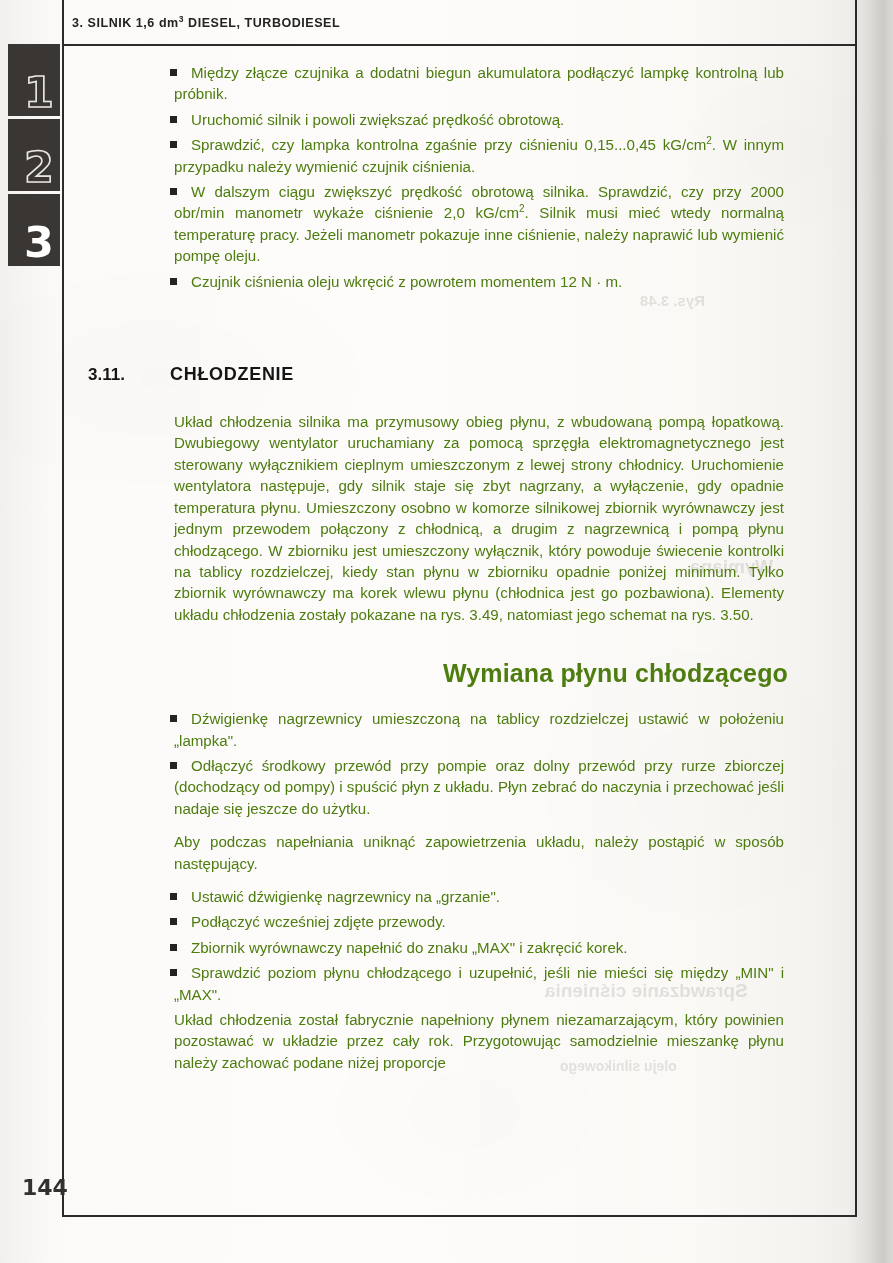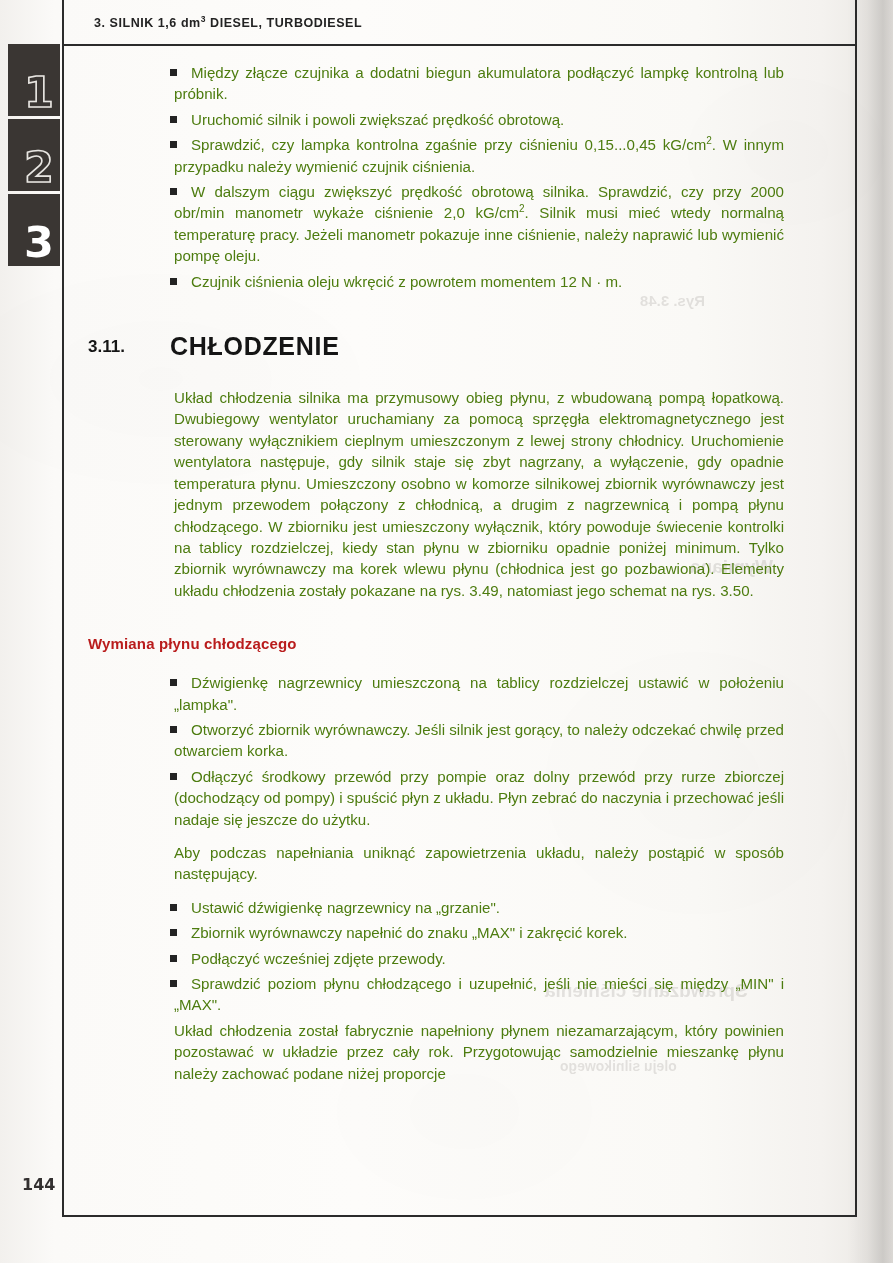--- a/index.html
+++ b/index.html
@@ -74,21 +74,21 @@
   .thumb-tab.hollow .num {
     color: #3a3633;
     -webkit-text-stroke: 1.6px #e8e6e2;
     text-shadow: 0 0 1px rgba(232,230,226,.8);
   }
   .thumb-tab.solid .num { color: #ffffff; }
 
   
   #running-head {
     position: absolute;
-    left: 94px;
+    left: 72px;
     top: 16px;
     font-size: 12.5px;
     font-weight: bold;
     letter-spacing: .55px;
     color: #232323;
   }
   #running-head sup { font-size: 8.5px; vertical-align: super; }
 
   
   #content {
@@ -125,51 +125,53 @@
   }
   .plain-para { padding-left: 82px; }
 
   .gap-sm { height: 4px; }
 
   sup { font-size: 10px; vertical-align: super; line-height: 0; }
 
   
   .section-head {
     display: flex;
-    align-items: center;
+    align-items: flex-end;
     margin: 40px 0 26px 0;
   }
   .section-head .sec-no {
     width: 82px;
     font-size: 17px;
     font-weight: bold;
     color: #151515;
   }
   .section-head .sec-title {
-    font-size: 25px;
+    font-size: 18px;
     font-weight: bold;
     letter-spacing: .7px;
     color: #151515;
+    margin-top: 32px;
   }
 
   
   .sub-head {
-    font-size: 15px;
-    font-weight: bold;
-    color: #b91c1c;
+    font-size: 25px;
+    font-weight: bold;
+    color: #4d7c0f;
     margin: 34px 0 20px 0;
     letter-spacing: .15px;
+    text-align: right;
   }
 
   
   #folio {
     position: absolute;
     left: 22px;
     top: 1175px;
-    font-size: 16px;
+    font-size: 22px;
     font-weight: bold;
     color: #333030;
     font-family: "DejaVu Sans", sans-serif;
   }
 
   
   .ghost {
     position: absolute;
     color: rgba(60,55,50,.13);
     font-weight: bold;
@@ -253,47 +255,46 @@
 
   <h2 class="sub-head">Wymiana płynu chłodzącego</h2>
 
   <div>
     <div class="bullet-item">
       <span class="sq"></span>
       <p class="bt">Dźwigienkę nagrzewnicy umieszczoną na tablicy rozdzielczej ustawić w położeniu „lampka".</p>
     </div>
     <div class="bullet-item">
       <span class="sq"></span>
-      <p class="bt">Otworzyć zbiornik wyrównawczy. Jeśli silnik jest gorący, to należy odczekać chwilę przed otwarciem korka.</p>
     </div>
     <div class="bullet-item">
       <span class="sq"></span>
       <p class="bt">Odłączyć środkowy przewód przy pompie oraz dolny przewód przy rurze zbiorczej (dochodzący od pompy) i spuścić płyn z układu. Płyn zebrać do naczynia i przechować jeśli nadaje się jeszcze do użytku.</p>
     </div>
 
     <div class="gap-sm"></div>
 
     <p class="plain-para">Aby podczas napełniania uniknąć zapowietrzenia układu, należy postąpić w sposób następujący.</p>
 
     <div class="gap-sm"></div>
 
     <div class="bullet-item">
       <span class="sq"></span>
       <p class="bt">Ustawić dźwigienkę nagrzewnicy na „grzanie".</p>
     </div>
     <div class="bullet-item">
       <span class="sq"></span>
+      <p class="bt">Podłączyć wcześniej zdjęte przewody.</p>
+    </div>
+    <div class="bullet-item">
+      <span class="sq"></span>
       <p class="bt">Zbiornik wyrównawczy napełnić do znaku „MAX" i zakręcić korek.</p>
     </div>
     <div class="bullet-item">
       <span class="sq"></span>
-      <p class="bt">Podłączyć wcześniej zdjęte przewody.</p>
-    </div>
-    <div class="bullet-item">
-      <span class="sq"></span>
       <p class="bt">Sprawdzić poziom płynu chłodzącego i uzupełnić, jeśli nie mieści się między „MIN" i „MAX".</p>
     </div>
 
     <p class="plain-para">Układ chłodzenia został fabrycznie napełniony płynem niezamarzającym, który powinien pozostawać w układzie przez cały rok. Przygotowując samodzielnie mieszankę płynu należy zachować podane niżej proporcje</p>
   </div>
 
 </div>
 
 <div id="folio">144</div>
 

